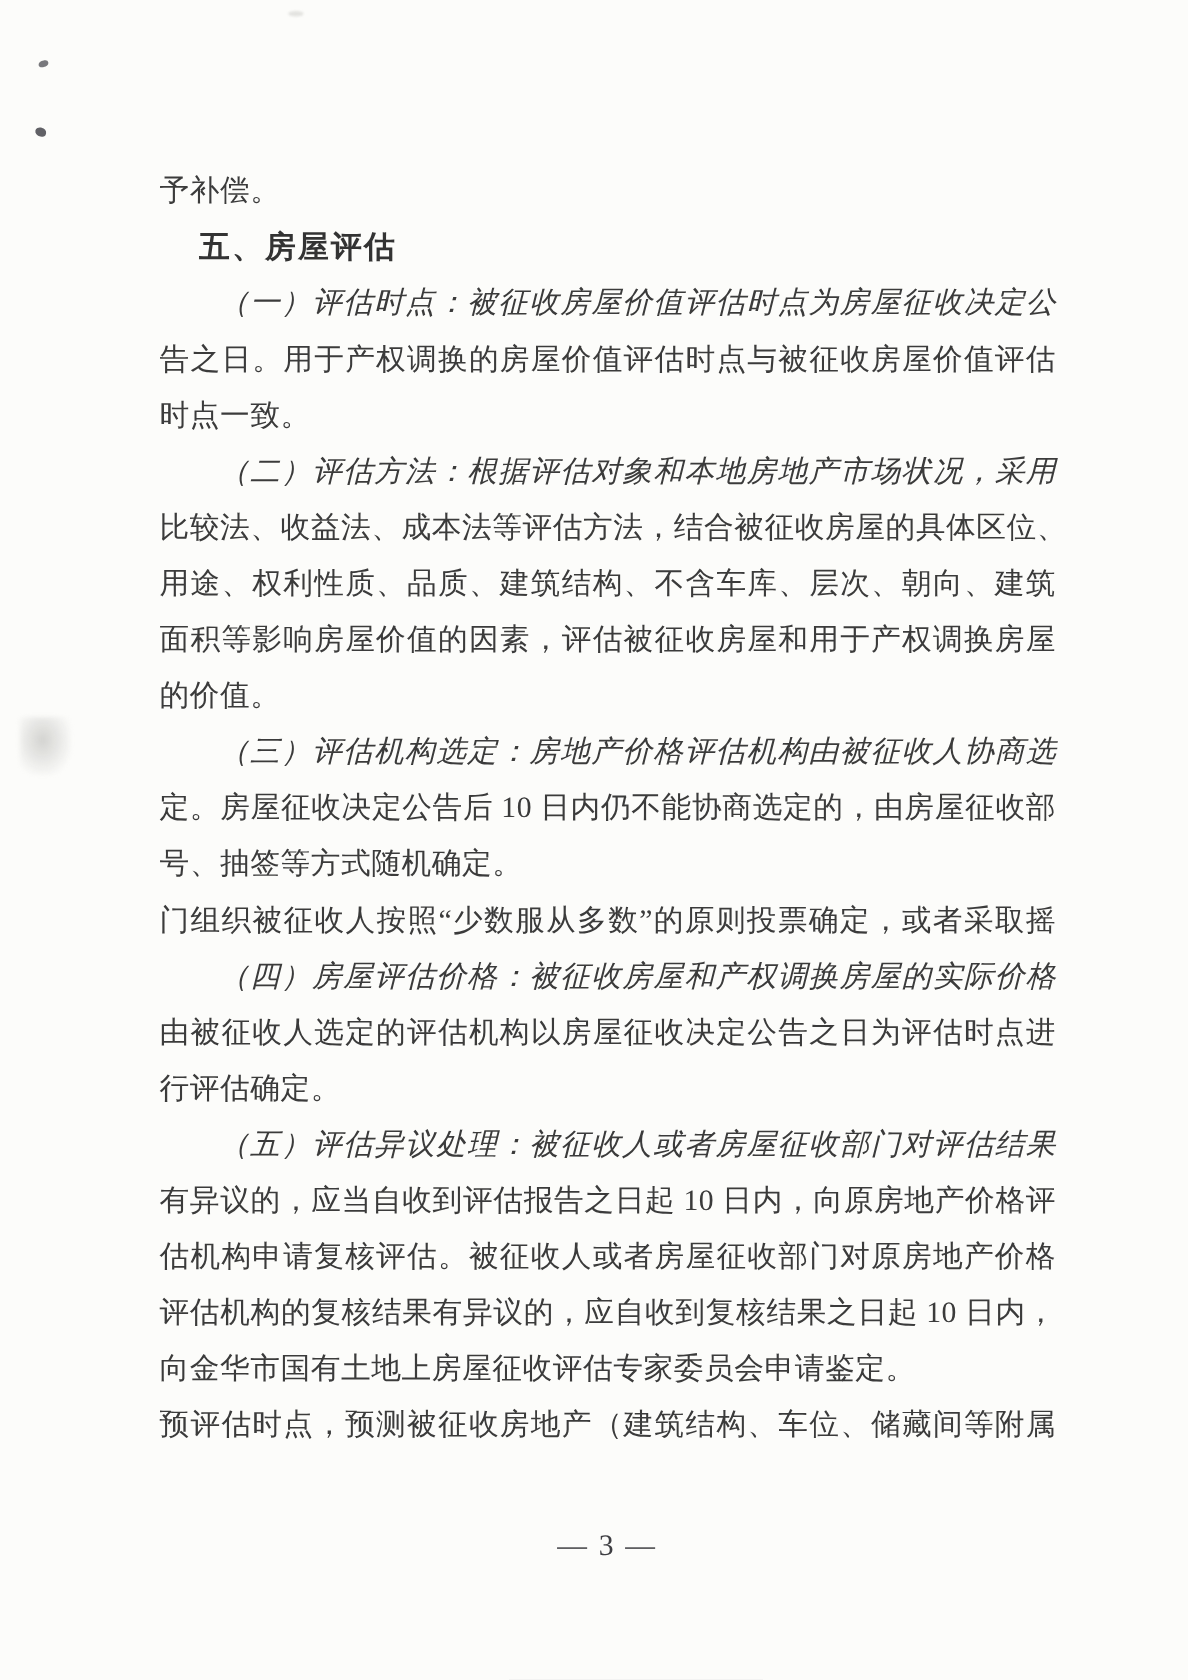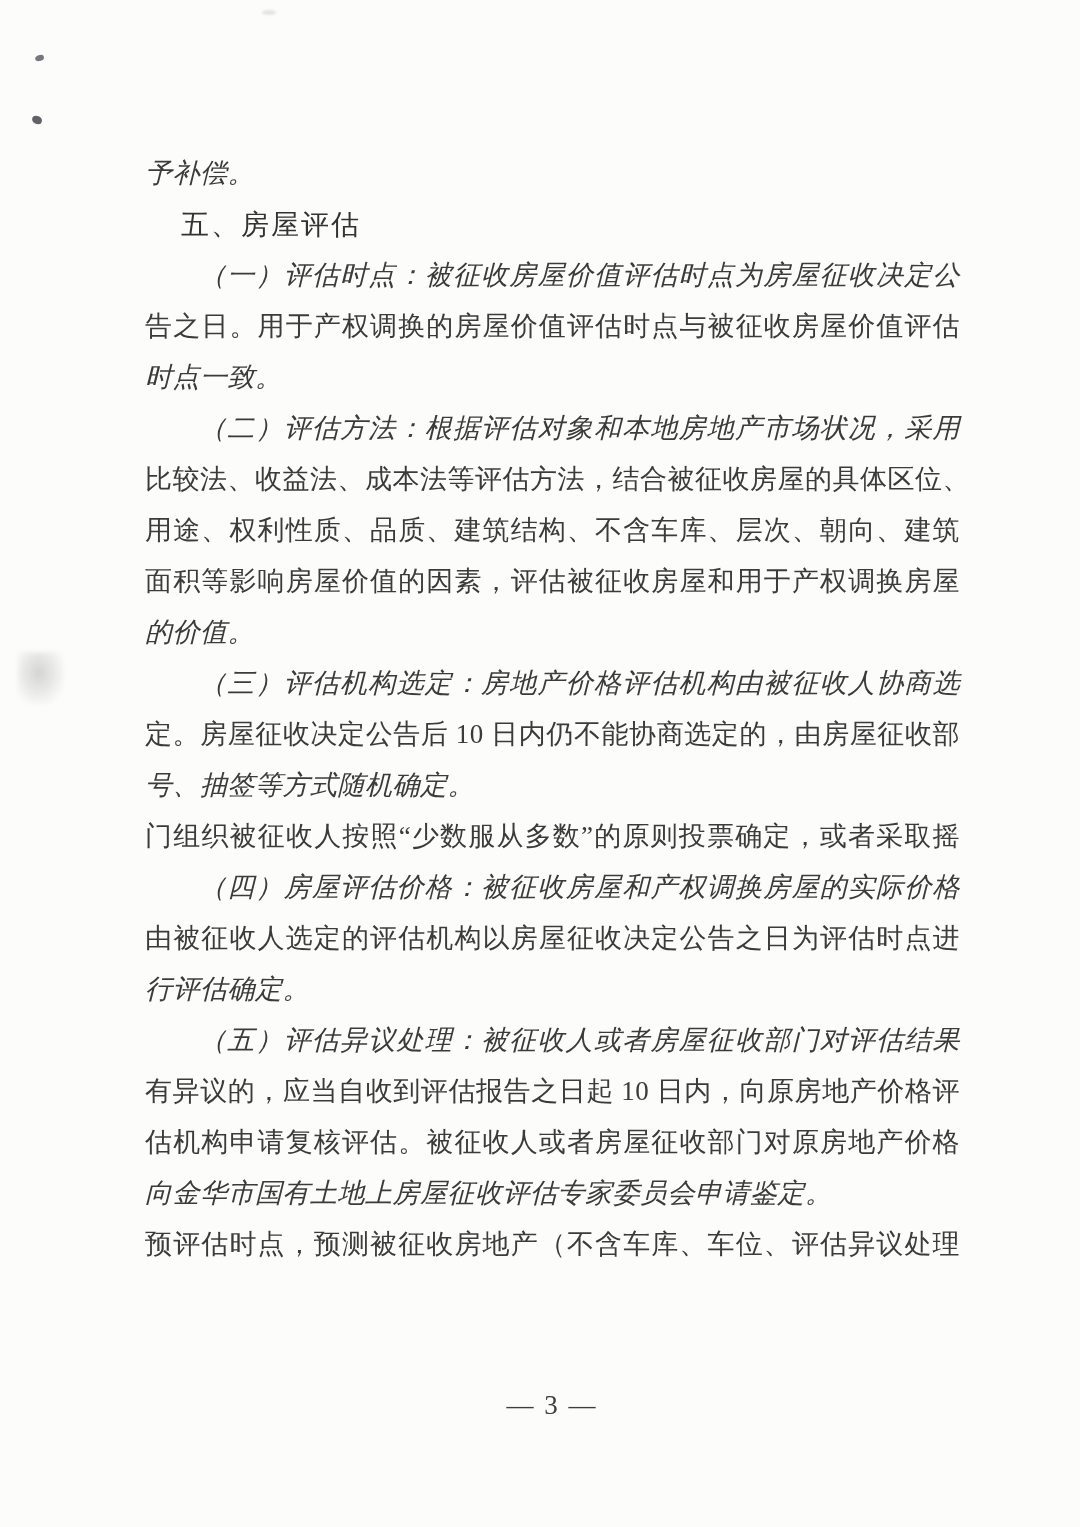--- a/index.html
+++ b/index.html
@@ -28,29 +28,28 @@
     line-height: 51px;
     font-size: 27px;
     letter-spacing: 0.5px;
     text-align: justify;
     text-align-last: justify;
     white-space: nowrap;
   }
   .line.end {
     text-align: right;
     text-align-last: left;
-    font-style: italic;
   }
   .line.first {
     text-indent: 54px;
     font-style: italic;
   }
   .line.heading {
     font-family: "Liberation Sans", "DejaVu Sans", sans-serif;
-    font-weight: normal;
+    font-weight: bold;
     font-size: 28px;
     color: #333333;
     padding-left: 36px;
     letter-spacing: 2px;
     text-align: left;
     text-align-last: left;
   }
   .page-number {
     position: absolute;
     left: 0;
@@ -128,21 +127,22 @@
     <div class="line end">号、抽签等方式随机确定。</div>
     <div class="line">门组织被征收人按照“少数服从多数”的原则投票确定，或者采取摇</div>
 
     <div class="line first">（四）房屋评估价格：被征收房屋和产权调换房屋的实际价格</div>
     <div class="line">由被征收人选定的评估机构以房屋征收决定公告之日为评估时点进</div>
     <div class="line end">行评估确定。</div>
 
     <div class="line first">（五）评估异议处理：被征收人或者房屋征收部门对评估结果</div>
     <div class="line">有异议的，应当自收到评估报告之日起 10 日内，向原房地产价格评</div>
     <div class="line">估机构申请复核评估。被征收人或者房屋征收部门对原房地产价格</div>
+    <div class="line">评估机构的复核结果有异议的，应自收到复核结果之日起 10 日内，</div>
     <div class="line end">向金华市国有土地上房屋征收评估专家委员会申请鉴定。</div>
 
-    <div class="line">预评估时点，预测被征收房地产（不含车库、车位、评估异议处理</div>
+    <div class="line">预评估时点，预测被征收房地产（建筑结构、车位、储藏间等附属</div>
 
   </div>
 
   <div class="page-number">— 3 —</div>
 
 </div>
 
 </body></html>

